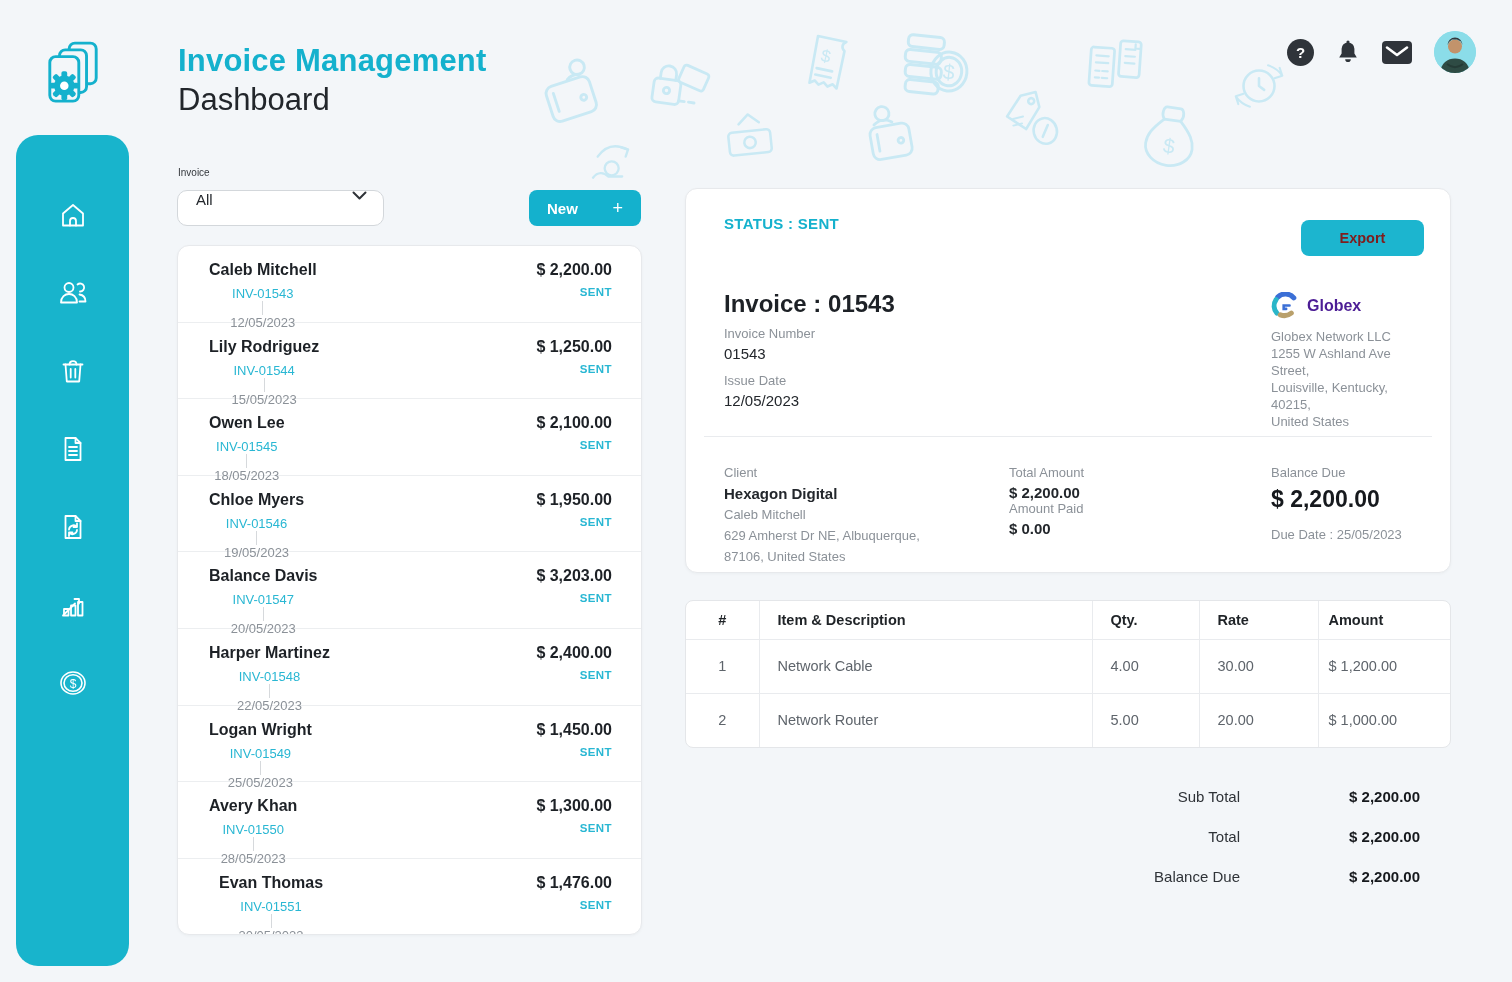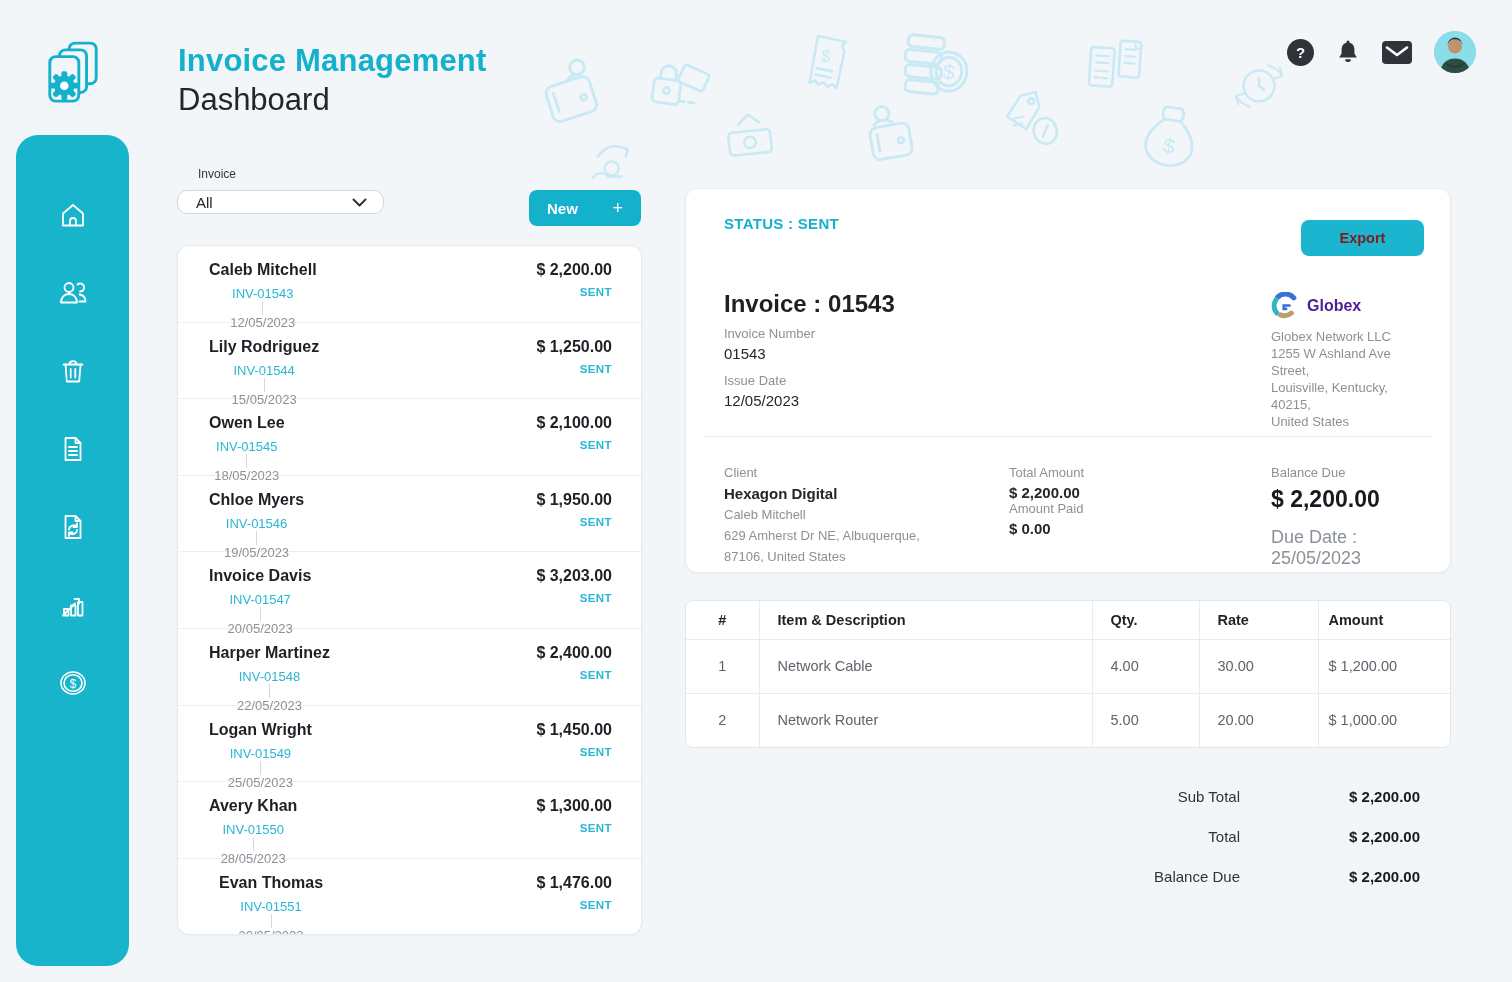--- a/index.html
+++ b/index.html
@@ -21,23 +21,23 @@
   .icon-btn { background:none; border:none; cursor:pointer; display:flex; align-items:center; }
   .avatar { width:42px; height:42px; border-radius:50%; background:#8bdde9; overflow:hidden; cursor:pointer; }
 
   
   .sidebar { position:absolute; left:16px; top:135px; width:113px; height:831px;
     background:#18b4cc; border-radius:22px; display:flex; flex-direction:column; align-items:center; padding-top:57px; }
   .nav-item { width:46px; height:46px; margin-bottom:32px; display:flex; align-items:center; justify-content:center;
     color:#fff; cursor:pointer; border-radius:10px; }
 
   
-  .filter-label { position:absolute; left:178px; top:167px; font-size:12px; color:#33373c;margin-left:20px; }
-  .select { position:absolute; left:177px; top:190px; width:207px; height:24px; background:#fff;
-    border:1px solid #d3d7db; border-radius:10px; display:flex; align-items:center; justify-content:space-between;
+  .filter-label { position:absolute; left:178px; top:167px; font-size:10px; color:#33373c; }
+  .select { position:absolute; left:177px; top:190px; width:207px; height:36px; background:#fff;
+    border:1px solid #d3d7db; border-radius:10px; display:flex; align-items:flex-start; justify-content:space-between;
     padding:0 16px 0 18px; cursor:pointer; }
   .select .val { font-size:15px; color:#23272c; }
   .btn-new { position:absolute; left:529px; top:190px; width:112px; height:36px; background:#14b1cd; border:none;
     border-radius:8px; color:#fff; display:flex; align-items:center; justify-content:space-between; padding:0 18px;
     font-size:15px; font-weight:700; cursor:pointer; }
   .btn-new .plus { font-size:18px; font-weight:400; }
 
   .inv-card { position:absolute; left:177px; top:245px; width:465px; height:690px; background:#fff;
     border:1px solid #e7e9ec; border-radius:12px; box-shadow:0 1px 3px rgba(30,40,60,.04); overflow:hidden; }
   .inv-item { height:76.6px; padding:15px 29px 0 31px; border-bottom:1px solid #eceef0;
@@ -69,21 +69,21 @@
   .company-addr { margin-top:9px; font-size:13px; color:#8b9198; line-height:17px; }
   .detail-divider { position:absolute; left:18px; right:18px; top:247px; height:1px; background:#e9ebee; }
   .client-col { position:absolute; left:38px; top:276px; }
   .client-name { font-size:15px; font-weight:700; color:#23272c; margin-top:5px; }
   .client-sub { font-size:13px; color:#8b9198; margin-top:4px; line-height:17px; }
   .amount-col { position:absolute; left:323px; top:276px; }
   .amount-col .fld-value { font-weight:600; }
   .amount-col .second { margin-top:0; }
   .balance-col { position:absolute; left:585px; top:276px; }
   .balance-big { font-size:23px; font-weight:600; color:#16191d; margin-top:6px; }
-  .due-date { font-size:18px; color:#8b9198; margin-top:14px; }
+  .due-date { font-size:13px; color:#8b9198; margin-top:14px; }
 
   
   .items-card { position:absolute; left:685px; top:600px; width:766px; background:#fff;
     border:1px solid #e4e6e9; border-radius:8px; overflow:hidden; }
   table { border-collapse:collapse; width:100%; table-layout:fixed; }
   th, td { border-right:1px solid #e9ebee; padding:0 18px; font-size:14.5px; text-align:left; }
   th:last-child, td:last-child { border-right:none; }
   thead th { height:38px; font-weight:700; color:#1f2327; border-bottom:1px solid #e9ebee; }
   tbody td { height:54px; color:#5e646b; border-bottom:1px solid #e9ebee; }
   tbody tr:last-child td { border-bottom:none; }
@@ -380,21 +380,21 @@
         </div>
       </div>
       <div class="inv-right">
         <div class="inv-amt">$ 1,950.00</div>
         <div class="inv-status">SENT</div>
       </div>
     </div>
 
     <div class="inv-item">
       <div>
-        <div class="inv-name">Invoice Davis</div>
+        <div class="inv-name">Balance Davis</div>
         <div class="inv-meta">
           <span class="inv-num">INV-01547</span>
           <span class="inv-sep"></span>
           <span class="inv-date">20/05/2023</span>
         </div>
       </div>
       <div class="inv-right">
         <div class="inv-amt">$ 3,203.00</div>
         <div class="inv-status">SENT</div>
       </div>

